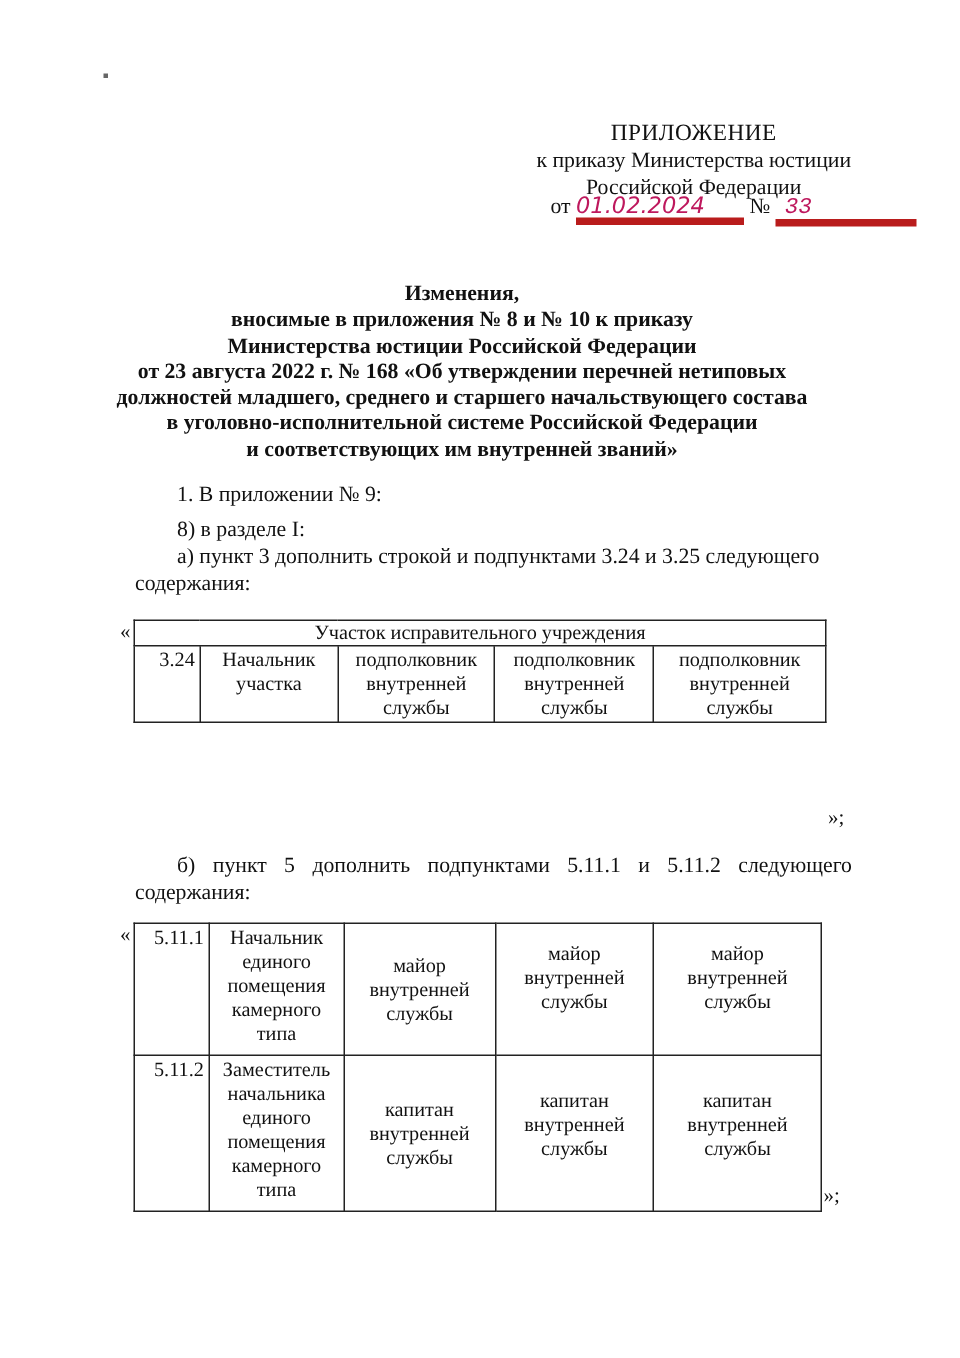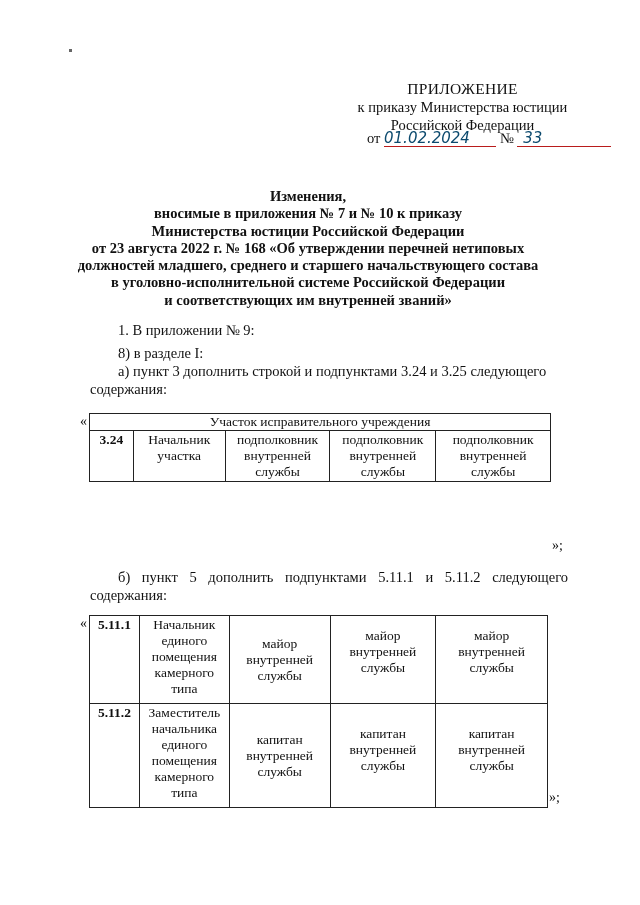--- a/index.html
+++ b/index.html
@@ -2,31 +2,31 @@
 <html><head>
 <meta charset="utf-8">
 <style>
   html, body { margin: 0; padding: 0; background: #ffffff; }
   body { width: 640px; height: 905px; position: relative; overflow: hidden;
          font-family: "Liberation Serif", "DejaVu Serif", serif; color: #111; }
   .dot { position: absolute; left: 69px; top: 49px; width: 3px; height: 3px; background: #666; }
   .appendix { position: absolute; left: 330px; width: 265px; text-align: center; font-size: 14.5px; line-height: 18px; }
   .appendix .title { font-size: 15.5px; letter-spacing: 0.3px; }
   .sig { position: absolute; top: 130px; left: 367px; font-size: 14.5px; white-space: nowrap; }
-  .sig .hand { font-family: "DejaVu Sans", sans-serif; font-style: italic; font-size: 15px; color: #0c4a6e;
-               display: inline-block; border-bottom: 1px solid #b91c1c; line-height: 15px; }
+  .sig .hand { font-family: "DejaVu Sans", sans-serif; font-style: italic; font-size: 15px; color: #be185d;
+               display: inline-block; border-bottom: 5px solid #b91c1c; line-height: 15px; }
   .sig .date { width: 112px; }
-  .sig .num { width: 88px; padding-left: 6px; }
+  .sig .num { width: 88px; padding-left: 6px; font-family: Liberation Mono, monospace; }
   .heading { position: absolute; top: 188px; left: 43px; width: 530px; text-align: center;
              font-weight: bold; font-size: 14.5px; line-height: 17.3px; }
   .para { position: absolute; left: 90px; width: 478px; font-size: 14.5px; line-height: 18px; }
   .para.justify { text-align: justify; text-align-last: left; }
   table { position: absolute; border-collapse: collapse; font-size: 13.5px; line-height: 16px; }
   td { border: 1px solid #222; vertical-align: top; text-align: center; padding: 1px 3px; }
-  td.num { text-align: center; font-weight: bold; }
+  td.num { text-align: right; font-weight: normal; }
   .quote { position: absolute; font-size: 14px; }
   #t1 { left: 89px; top: 413px; width: 462px; padding-left: 29px; }
   #t2 { left: 89px; top: 615px; width: 459px; }
   #t2 td { vertical-align: middle; }
   #t2 td.top { vertical-align: top; }
 </style>
 </head>
 <body>
 
 <div class="dot"></div>
@@ -38,21 +38,21 @@
 </div>
 <div class="sig">
   <span>от</span>
   <span class="hand date">01.02.2024</span>
   <span>№</span>
   <span class="hand num">33</span>
 </div>
 
 <div class="heading">
   <div>Изменения,</div>
-  <div>вносимые в приложения № 7 и № 10 к приказу</div>
+  <div>вносимые в приложения № 8 и № 10 к приказу</div>
   <div>Министерства юстиции Российской Федерации</div>
   <div>от 23 августа 2022 г. № 168 «Об утверждении перечней нетиповых</div>
   <div>должностей младшего, среднего и старшего начальствующего состава</div>
   <div>в уголовно-исполнительной системе Российской Федерации</div>
   <div>и соответствующих им внутренней званий»</div>
 </div>
 
 <div class="para" style="top:321px;left:118px;">1. В приложении № 9:</div>
 <div class="para" style="top:344px;left:118px;">8) в разделе I:</div>
 <div class="para" style="top:362px;left:90px;width:478px;text-indent:28px;text-align:left;">а) пункт 3 дополнить строкой и подпунктами 3.24 и 3.25 следующего содержания:</div>

